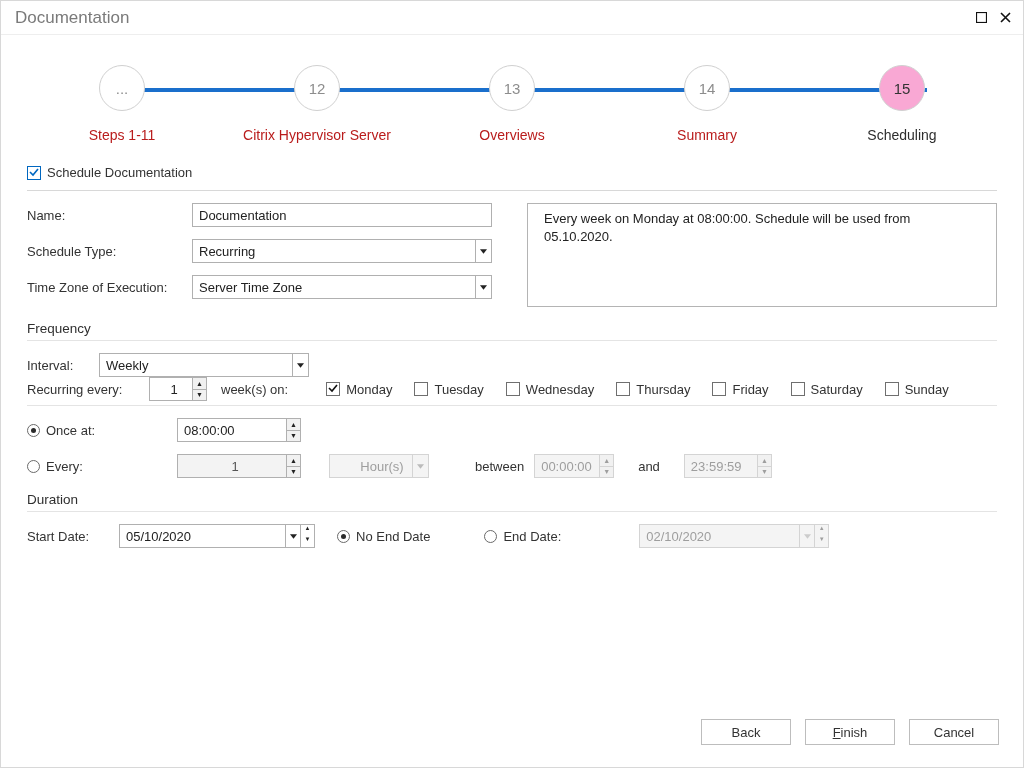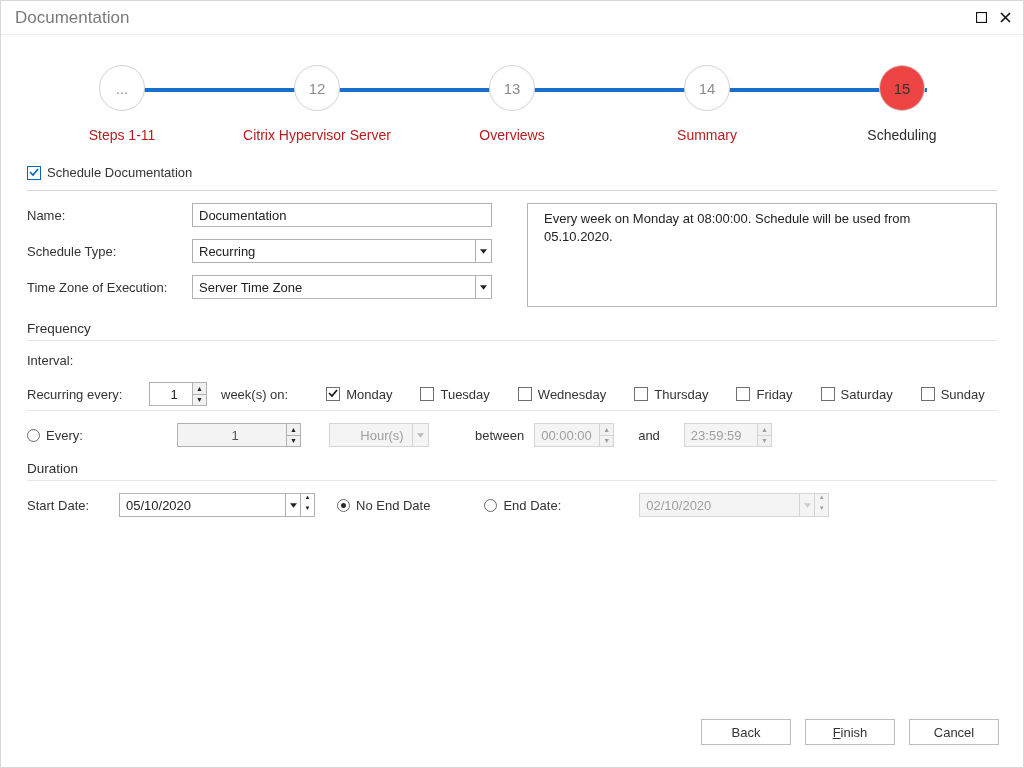--- a/index.html
+++ b/index.html
@@ -66,21 +66,21 @@
   .step-circle {
     width: 46px; height: 46px;
     border: 1px solid #d0d0d0;
     border-radius: 50%;
     background: #fff;
     display: flex; align-items: center; justify-content: center;
     font-size: 15px; color: #8d8d8d;
     z-index: 2;
   }
   .step-circle.current {
-    background: #ef4444;
+    background: #f9a8d4;
     color: #333;
   }
   .step-label {
     margin-top: 16px;
     font-size: 14px;
     color: #b91c1c;
   }
   .step.current .step-label { color: #2d2d2d; }
   .chk-row {
     display: flex; align-items: center;
@@ -194,21 +194,21 @@
     padding: 6px 16px;
     font-size: 13px;
     height: 104px;
     color: #222;
     line-height: 1.4;
   }
 
   
   .row { display: flex; align-items: center; }
   .row > .lbl { margin-right: 10px; }
-  .days { display: flex; gap: 28px; margin-left: 20px; }
+  .days { display: flex; gap: 22px; margin-left: 20px; }
   .day { display: flex; align-items: center; }
 
   
   .footer {
     height: 56px;
     display: flex; align-items: center; justify-content: flex-end;
     gap: 14px;
     padding: 0 24px 14px 0;
   }
   .btn {
@@ -315,22 +315,30 @@
         </div>
       </div>
       <div class="summary-box">
         <span>Every week on Monday at 08:00:00. Schedule will be used from 05.10.2020.</span>
       </div>
     </div>
 
     <div class="section-header">Frequency</div>
     <div class="rule-light"></div>
 
-    <div class="row" style="margin-bottom:14px">
+    <div class="row" style="">
       <div class="lbl" style="width:62px">Interval:</div>
+      <div class="select" style="width:210px">
+        <span class="val">Weekly</span>
+        <span class="select-btn">
+          <svg class="tri" viewBox="0 0 8 5">
+              <path d="M0 0 L8 0 L4 5 Z" fill="#222"></path>
+            </svg>
+        </span>
+      </div>
     </div>
 
     <div class="row">
       <div class="lbl" style="width:112px">Recurring every:</div>
       <div class="num-input" style="width:58px">
         <span class="val" style="margin-left:auto;">1</span>
         <span class="spin-btns">
           <span class="sb">▲</span>
           <span class="sb">▼</span>
         </span>
@@ -368,20 +376,35 @@
           </div>
         <div class="day">
             <span class="chk plain"></span>
             <span>Sunday</span>
           </div>
       </div>
     </div>
 
     <div class="rule-light"></div>
 
+    <div class="row" style="margin-bottom:12px">
+      <div class="row" style="width:150px">
+        <span class="radio checked">
+            <span class="dot"></span>
+          </span>
+        <span>Once at:</span>
+      </div>
+      <div class="time-input" style="width:124px">
+        <span class="val">08:00:00</span>
+        <span class="spin-btns">
+          <span class="sb">▲</span>
+          <span class="sb">▼</span>
+        </span>
+      </div>
+    </div>
 
     <div class="row">
       <div class="row" style="width:150px">
         <span class="radio"></span>
         <span>Every:</span>
       </div>
       <div class="num-input slight-disabled" style="width:124px">
         <span class="val" style="margin-left:auto">1</span>
         <span class="spin-btns">
           <span class="sb">▲</span>

